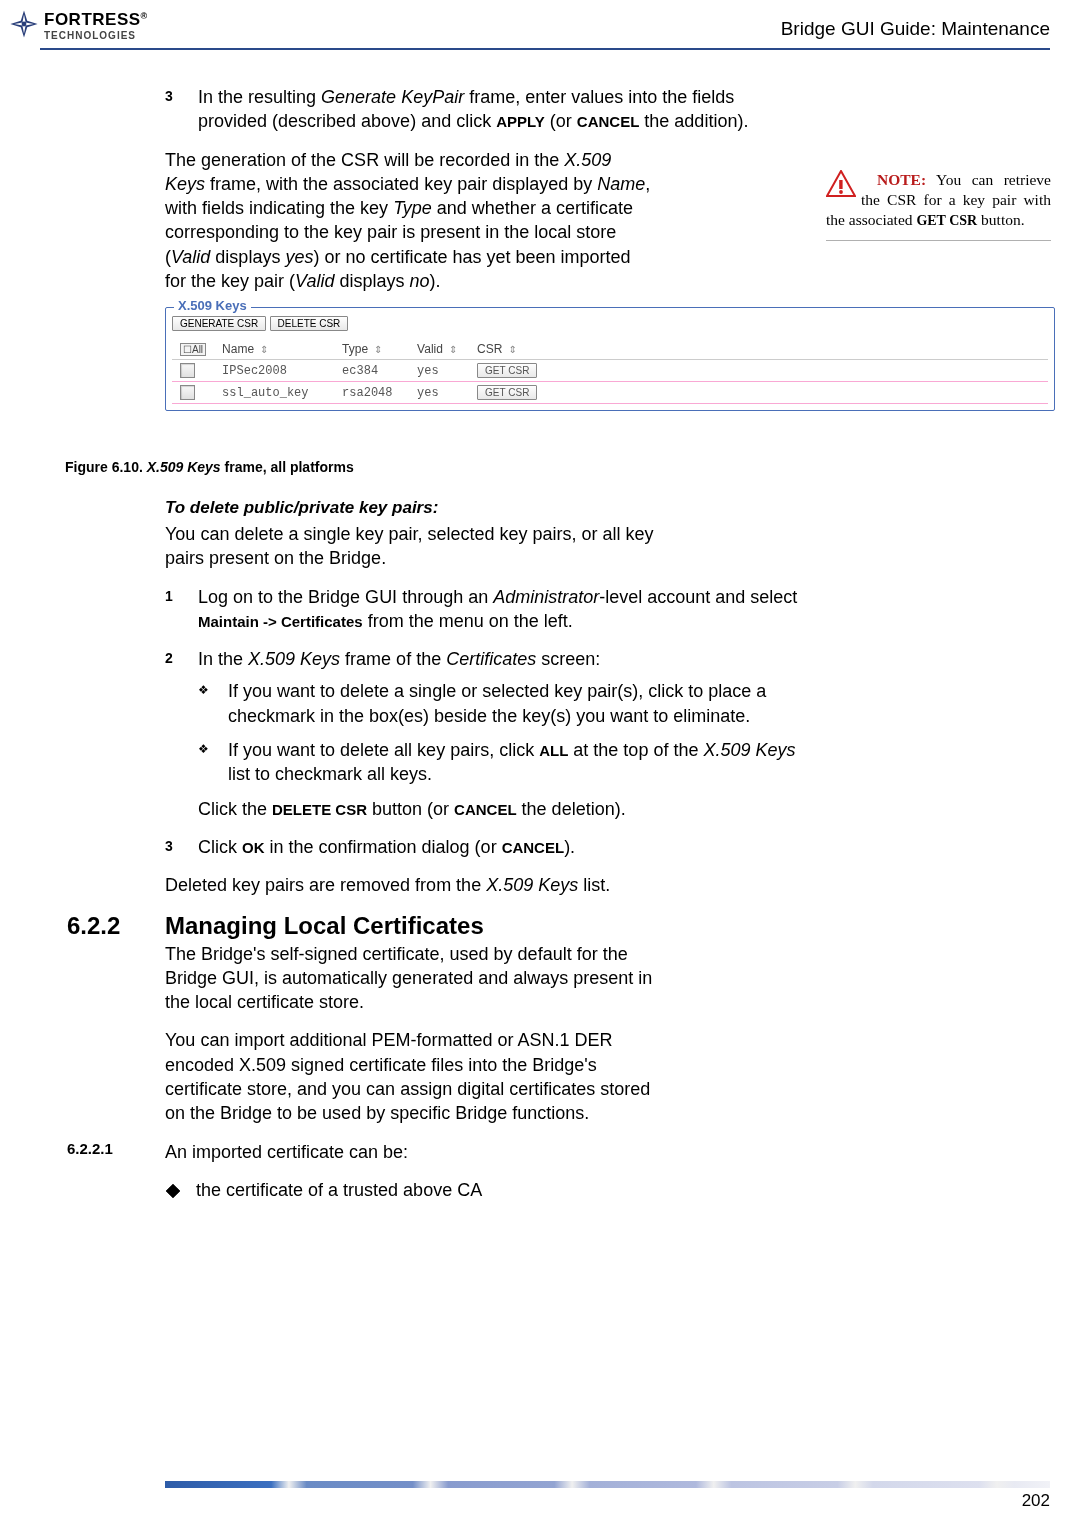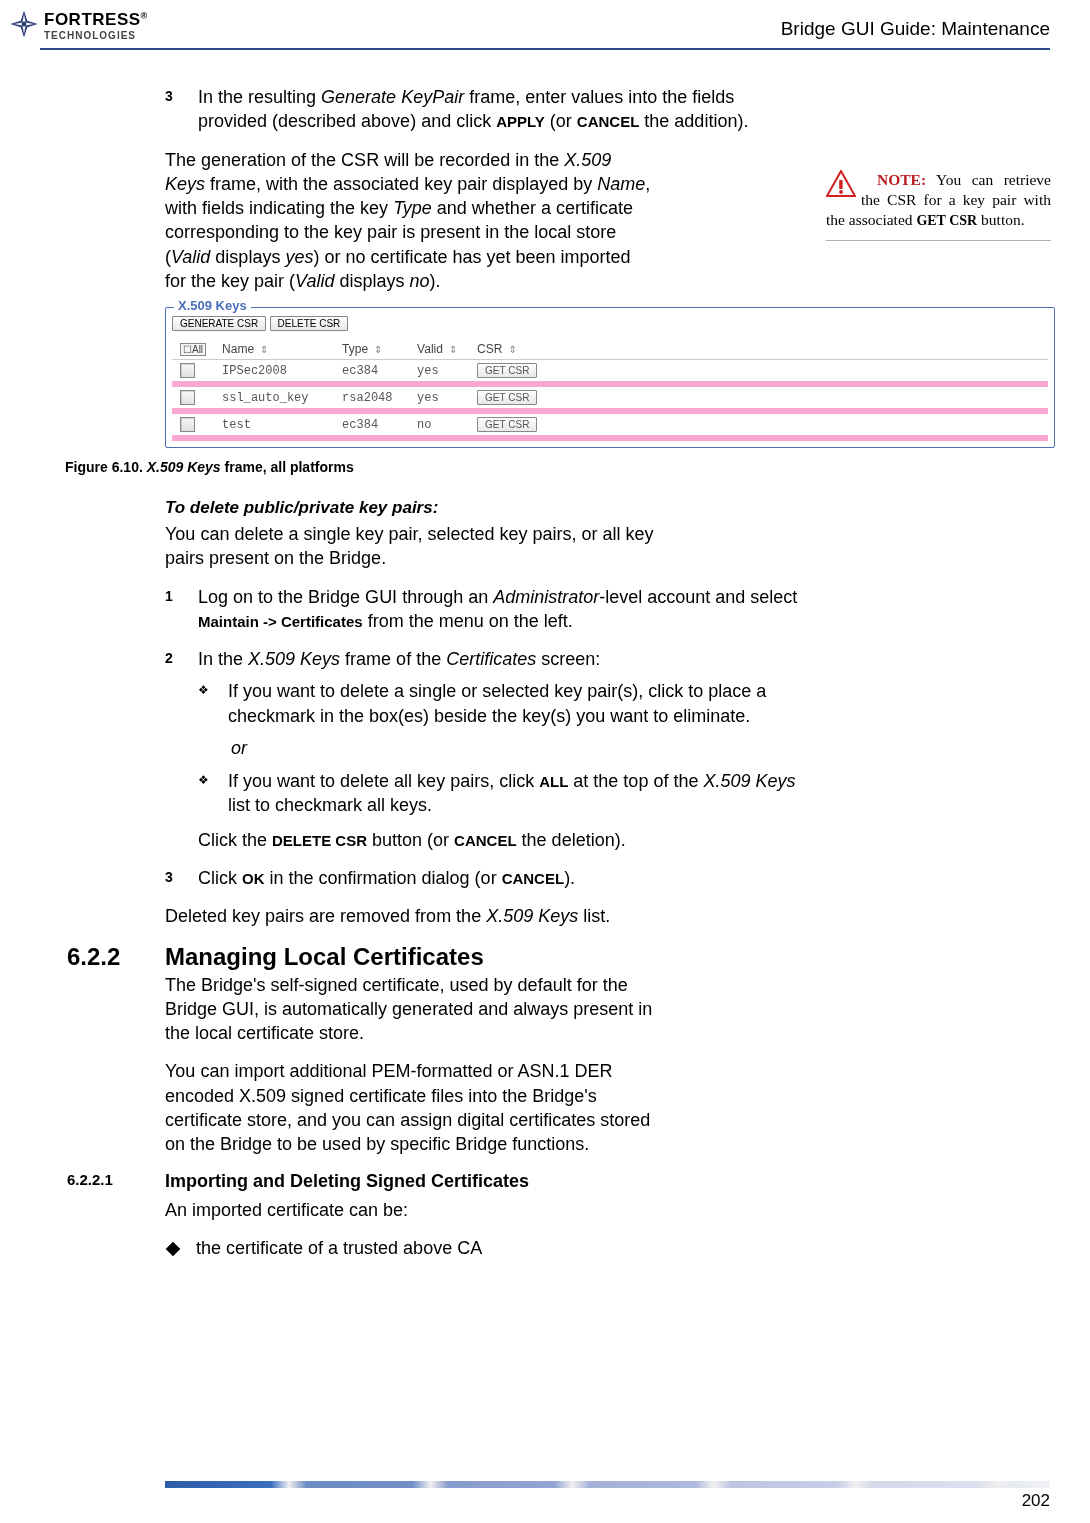--- a/index.html
+++ b/index.html
@@ -137,21 +137,21 @@
       text-align: left;
       font-family: Verdana, sans-serif;
       font-weight: normal;
       color: #454545;
       font-size: 12px;
       border-bottom: 1px solid #ccc;
       padding: 3px 8px;
     }
     .keys-table td {
       padding: 3px 8px;
-      border-bottom: 6px solid #f9a8d4;
+      border-bottom: 1px solid #f9a8d4;
     }
     .sort-icon { color: #888; font-size: 10px; padding-left: 6px;}
     .gui-checkbox {
       display: inline-block;
       width: 15px;
       height: 15px;
       border: 1px solid #888;
       background: linear-gradient(#f8f8f8, #e0e0e0);
       vertical-align: middle;
       box-shadow: inset 1px 1px 1px rgba(0,0,0,0.15);
@@ -337,28 +337,20 @@
           <td></td>
         </tr>
         <tr>
           <td><span class="gui-checkbox"></span></td>
           <td>ssl_auto_key</td>
           <td>rsa2048</td>
           <td>yes</td>
           <td><span class="gui-button">GET CSR</span></td>
           <td></td>
         </tr>
-        <tr>
-          <td><span class="gui-checkbox"></span></td>
-          <td>test</td>
-          <td>ec384</td>
-          <td>no</td>
-          <td><span class="gui-button">GET CSR</span></td>
-          <td></td>
-        </tr>
       </tbody>
     </table>
   </div>
 </div>
 
 <div class="figure-caption">
   <span class="fc-label">Figure 6.10.  </span><span class="fc-title">X.509 Keys</span><span class="fc-rest"> frame, all platforms</span>
 </div>
 
 <div class="content2">
@@ -377,21 +369,20 @@
     <div class="step-text">
       <span>In the </span><span class="italic">X.509 Keys</span><span> frame of the </span><span class="italic">Certificates</span><span> screen:</span>
     </div>
   </div>
 
   <div class="bullet-list">
     <div class="bullet-item">
       <div class="bullet-mark">❖</div>
       <div style="flex:1; line-height:1.35; width:420px;">If you want to delete a single or selected key pair(s), click to place a checkmark in the box(es) beside the key(s) you want to eliminate.</div>
     </div>
-    <div class="or-text">or</div>
     <div class="bullet-item">
       <div class="bullet-mark">❖</div>
       <div style="flex:1; line-height:1.35; width:430px;">
         <span>If you want to delete all key pairs, click </span><span class="smallcaps">ALL</span><span> at the top of the </span><span class="italic">X.509 Keys</span><span> list to checkmark all keys.</span>
       </div>
     </div>
   </div>
 
   <div class="para" style="margin-left:33px;">
     <span>Click the </span><span class="smallcaps">DELETE CSR</span><span> button (or </span><span class="smallcaps">CANCEL</span><span> the deletion).</span>
@@ -410,21 +401,20 @@
 
   <div class="section-head">
     <span class="section-num">6.2.2</span>
     <span>Managing Local Certificates</span>
   </div>
   <div class="para" style="width:490px;">The Bridge's self-signed certificate, used by default for the Bridge GUI, is automatically generated and always present in the local certificate store.</div>
   <div class="para" style="width:490px;">You can import additional PEM-formatted or ASN.1 DER encoded X.509 signed certificate files into the Bridge's certificate store, and you can assign digital certificates stored on the Bridge to be used by specific Bridge functions.</div>
 
   <div class="subsection-head">
     <span class="subsection-num">6.2.2.1</span>
-    <span>Importing and Deleting Signed Certificates</span>
   </div>
   <div class="para">An imported certificate can be:</div>
   <div style="line-height:1.35;">
     <span class="diamond-bullet"></span><span>the certificate of a trusted above CA</span>
   </div>
 </div>
 
 <div class="footer-bar"></div>
 <div class="page-num">202</div>
 

